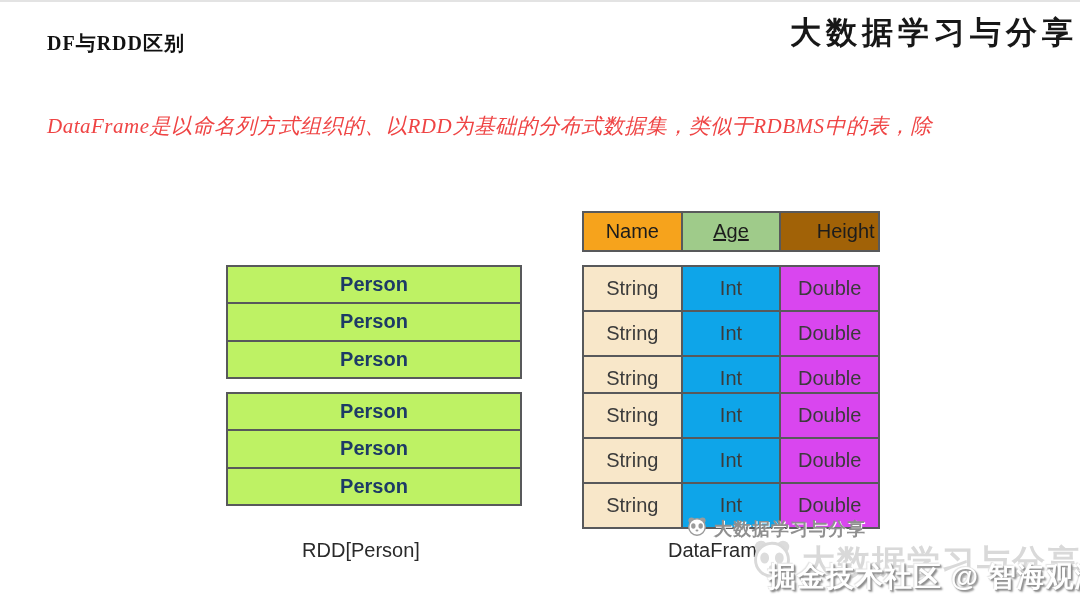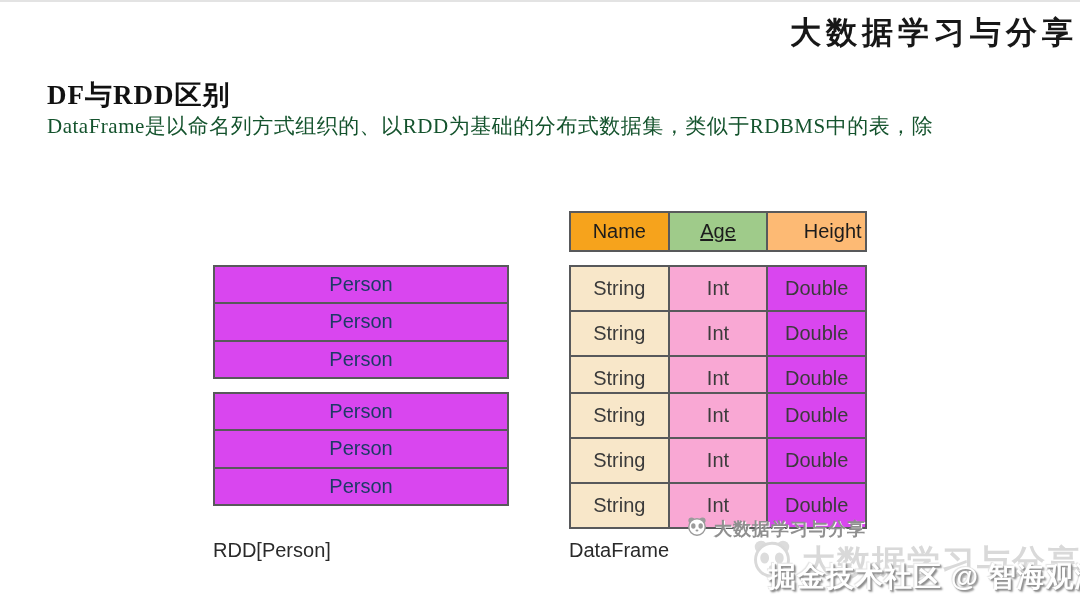--- a/index.html
+++ b/index.html
@@ -10,79 +10,80 @@
     overflow:hidden;
     font-family:"Liberation Sans", sans-serif;
     border-top:2px solid #e3e3e3;
     box-sizing:border-box;
   }
 
   
   .slide-title {
     position:absolute; left:47px; top:28px;
     font-family:"Liberation Serif", serif;
-    font-weight:700; font-size:27px; color:#111;
+    font-weight:700; font-size:20px; color:#111;
     letter-spacing:1px;
-    margin-top:47px;
   }
   .brand-top {
     position:absolute; right:2px; top:10px;
     font-family:"DejaVu Sans", sans-serif;
     font-weight:600; font-size:31px; color:#171717;
     letter-spacing:5px; white-space:nowrap;
   }
 
   
   .intro {
     position:absolute; left:47px; top:105px; width:990px;
     font-family:"Liberation Serif", serif;
-    font-size:21px; color:#14532d; line-height:39px;
+    font-size:21px; color:#ef4444; line-height:39px;
     letter-spacing:0.5px;
+    font-style:italic;
   }
 
   
   .grp {
     position:absolute;
     background:#58595b;
     padding:2px;
     display:grid; gap:2px;
     box-sizing:border-box;
+    margin-left:13px;
   }
   .cell {
     display:flex; align-items:center; justify-content:center;
     font-size:20px; color:#3b3b3b;
   }
 
   
   .rdd-grp { left:213px; width:296px; height:114px; grid-template-rows:repeat(3,1fr); }
   .rdd-grp.g1 { top:263px; }
   .rdd-grp.g2 { top:390px; }
-  .cell.person { background:#d946ef; color:#1d3a66; }
+  .cell.person { background:#bef264; color:#1d3a66;font-weight:bold; }
 
   
   .df-header {
     left:569px; top:209px; width:298px; height:41px;
     grid-template-columns:repeat(3,1fr);
   }
   .df-grp { left:569px; width:298px; height:137px;
     grid-template-columns:repeat(3,1fr); grid-template-rows:repeat(3,1fr); }
   .df-grp.g1 { top:263px; }
   .df-grp.g2 { top:390px; }
 
   .cell.hdr { font-size:20px; color:#1c1c1c; }
   .cell.c-name   { background:#f6a31c; }
   .cell.c-age    { background:#9fcb8a;text-decoration:underline; }
-  .cell.c-height { background:#fdba74;padding-left:32px; }
+  .cell.c-height { background:#a16207;padding-left:32px; }
   .cell.c-string { background:#f8e7c9; }
-  .cell.c-int    { background:#f9a8d4; }
+  .cell.c-int    { background:#0ea5e9; }
   .cell.c-double { background:#d946ef; }
 
   
   .caption {
-    position:absolute; top:537px; 
+    position:absolute; top:537px; text-align:center;
     font-size:20px; color:#2a2a2a;
   }
   .caption.rdd { left:213px; width:296px; }
   .caption.df  { left:569px; width:298px; }
 
   
   .wm-small {
     position:absolute; left:686px; top:513px; z-index:3;
     display:flex; align-items:center; gap:6px;
     color:#8f8f8f; font-size:18px; letter-spacing:1px; font-weight:600;

